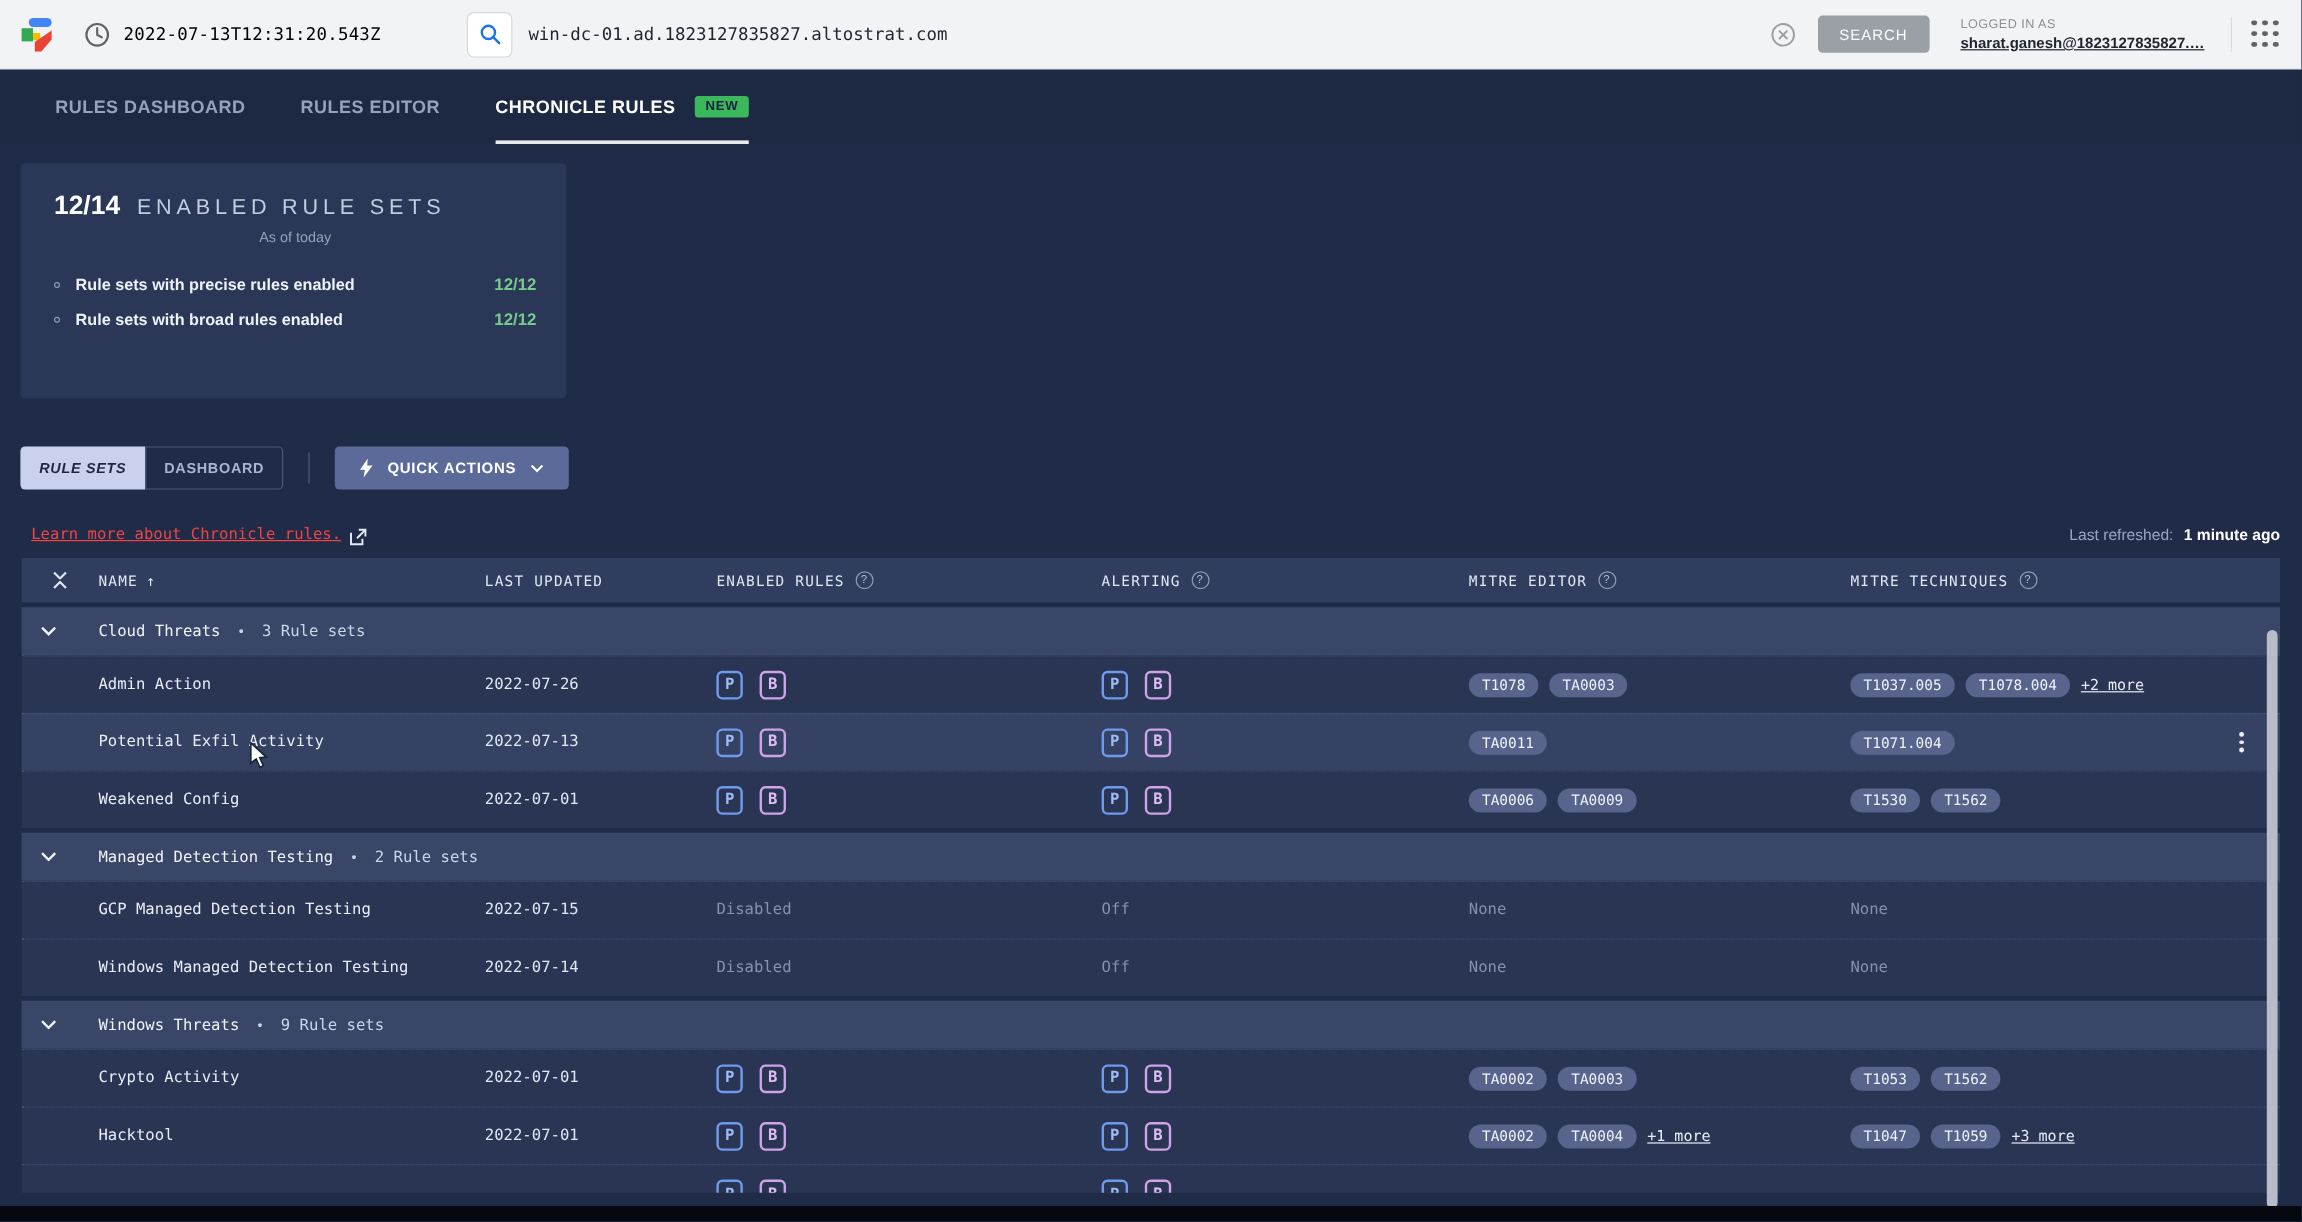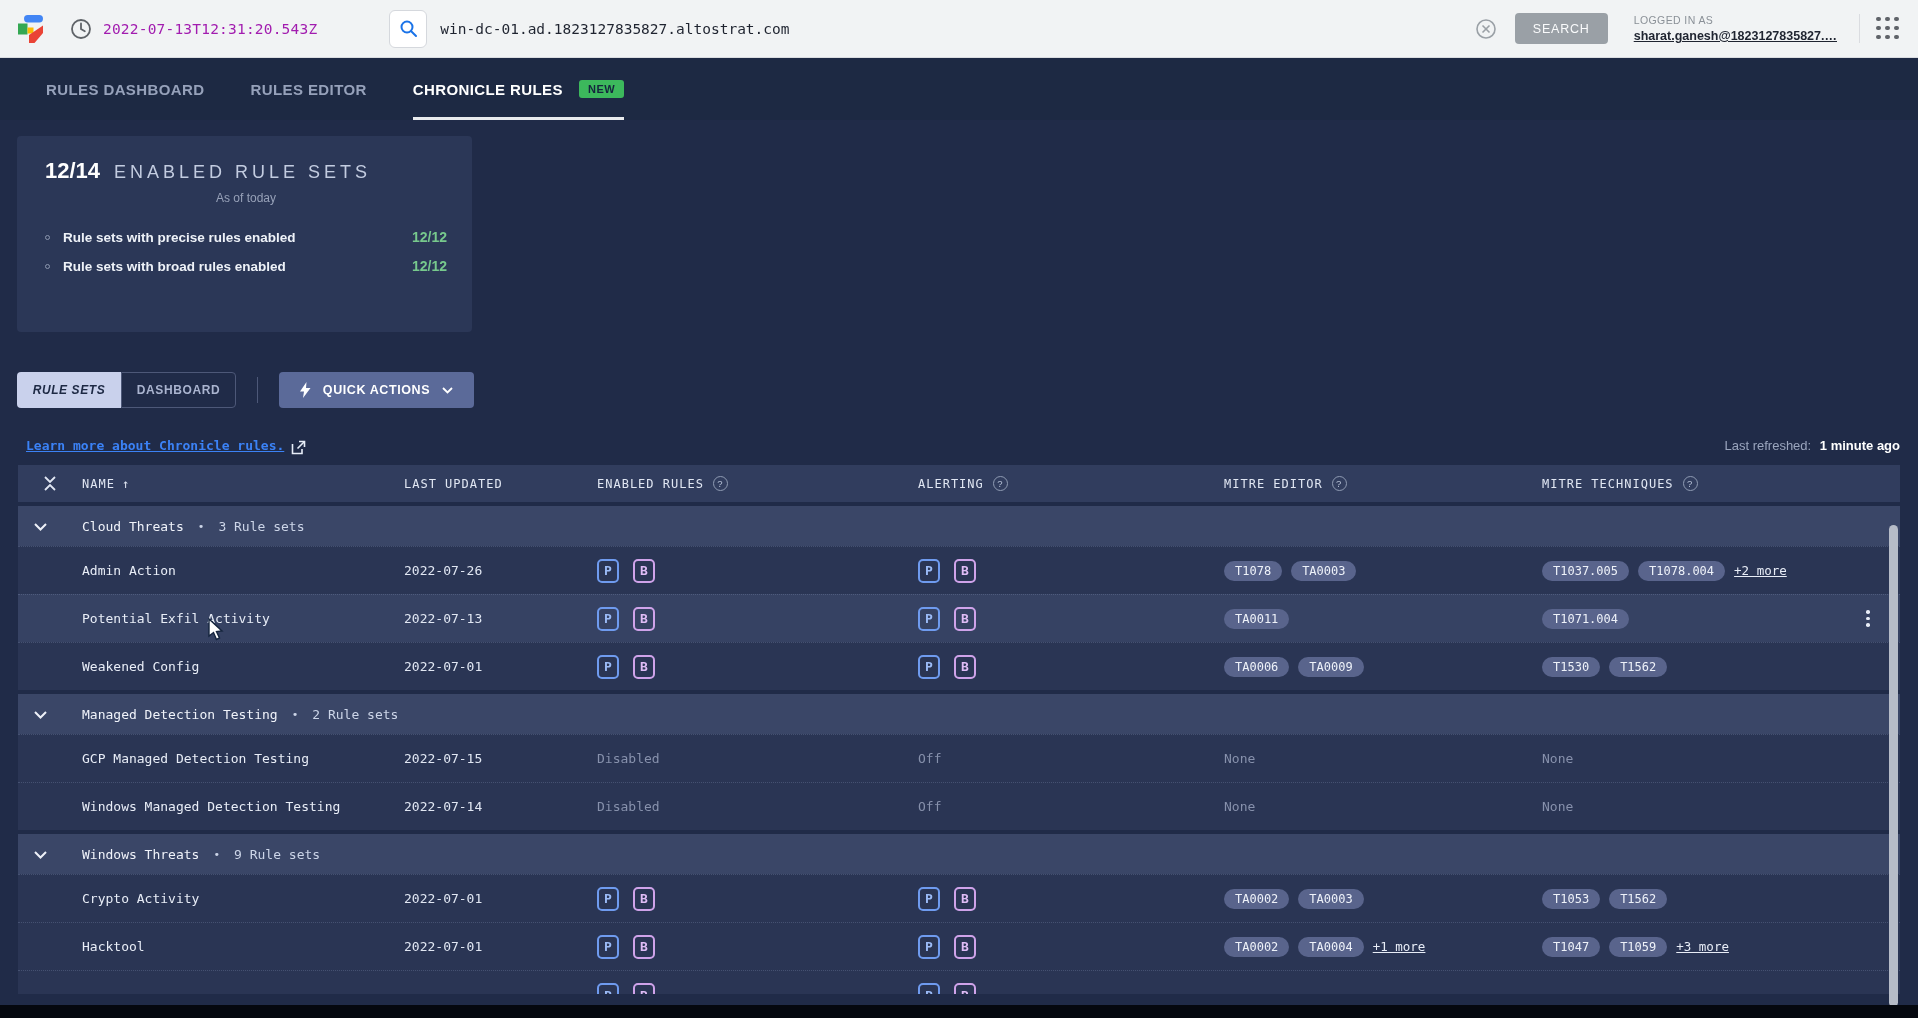--- a/index.html
+++ b/index.html
@@ -10,21 +10,21 @@
     position:relative;
   }
 
   
   .topbar{
     height:58px; background:#f1f3f4; display:flex; align-items:center;
     border-bottom:1px solid #dadce0;
   }
   .logo{ width:27px; height:30px; margin-left:17px; flex:0 0 auto; }
   .clock-wrap{ display:flex; align-items:center; margin-left:26px; }
-  .timestamp{ font-family:"DejaVu Sans Mono", monospace; font-size:14.5px; color:#a21caf; margin-left:11px; letter-spacing:0.2px;}
+  .timestamp{ font-family:"DejaVu Sans Mono", monospace; font-size:14.5px; color:#000000; margin-left:11px; letter-spacing:0.2px;}
   .searchbox{ width:38px; height:38px; background:#fff; border:1px solid #d5d8dd; border-radius:6px;
     display:flex; align-items:center; justify-content:center; margin-left:72px;}
   .search-query{ font-family:"DejaVu Sans Mono", monospace; font-size:14.5px; color:#1f2430; margin-left:13px; }
   .clear-btn{ margin-left:auto; width:22px; height:22px; cursor:pointer;}
   .search-btn{
     margin-left:18px; width:93px; height:31px; background:#9aa0a6; color:#fafbfc;
     border:none; border-radius:4px; font-size:12.5px; letter-spacing:0.8px; font-weight:normal; cursor:pointer;
   }
   .login-block{ margin-left:26px; padding-right:22px; border-right:1px solid #dadce0;}
   .login-label{ font-size:10.5px; color:#8a9097; letter-spacing:0.4px; }
@@ -60,22 +60,22 @@
   .seg-active{ width:104px; background:#c9d1ec; color:#1d2944; border-radius:4px 0 0 4px;font-style:italic; }
   .seg-inactive{ width:115px; background:transparent; color:#aab4cf; border:1px solid #4d5878; border-radius:0 4px 4px 0;}
   .vdivider{ width:1px; height:26px; background:#4d5878; margin-left:21px; }
   .qa-btn{ margin-left:21px; width:195px; height:36px; background:#5b6a99; border:none; border-radius:4px;
     color:#fff; font-size:12.5px; font-weight:bold; letter-spacing:0.6px; display:flex; align-items:center;
     justify-content:center; gap:12px; cursor:pointer;}
 
   
   .infobar{ display:flex; align-items:center; margin:30px 18px 0 18px; }
   .info-text{ font-family:"DejaVu Sans Mono", monospace; font-size:13px; color:#ccd5e8; }
-  .info-link{ font-family:"DejaVu Sans Mono", monospace; font-size:13px; color:#3b82f6; text-decoration:underline;
-    margin-left:8px; cursor:pointer; font-weight:bold;}
+  .info-link{ font-family:"DejaVu Sans Mono", monospace; font-size:13px; color:#ef4444; text-decoration:underline;
+    margin-left:8px; cursor:pointer; font-weight:normal;}
   .ext-icon{ margin-left:7px; position:relative; top:2px; cursor:pointer;}
   .refresh{ margin-left:auto; font-size:13px; }
   .refresh-label{ color:#9aa5bd; }
   .refresh-value{ color:#ffffff; font-weight:bold; margin-left:5px;}
 
   
   .table{ margin:12px 18px 0 18px; }
   .thead, .group-row, .data-row{
     display:grid;
     grid-template-columns:64px 322px 193px 321px 306px 318px 1fr 48px;

